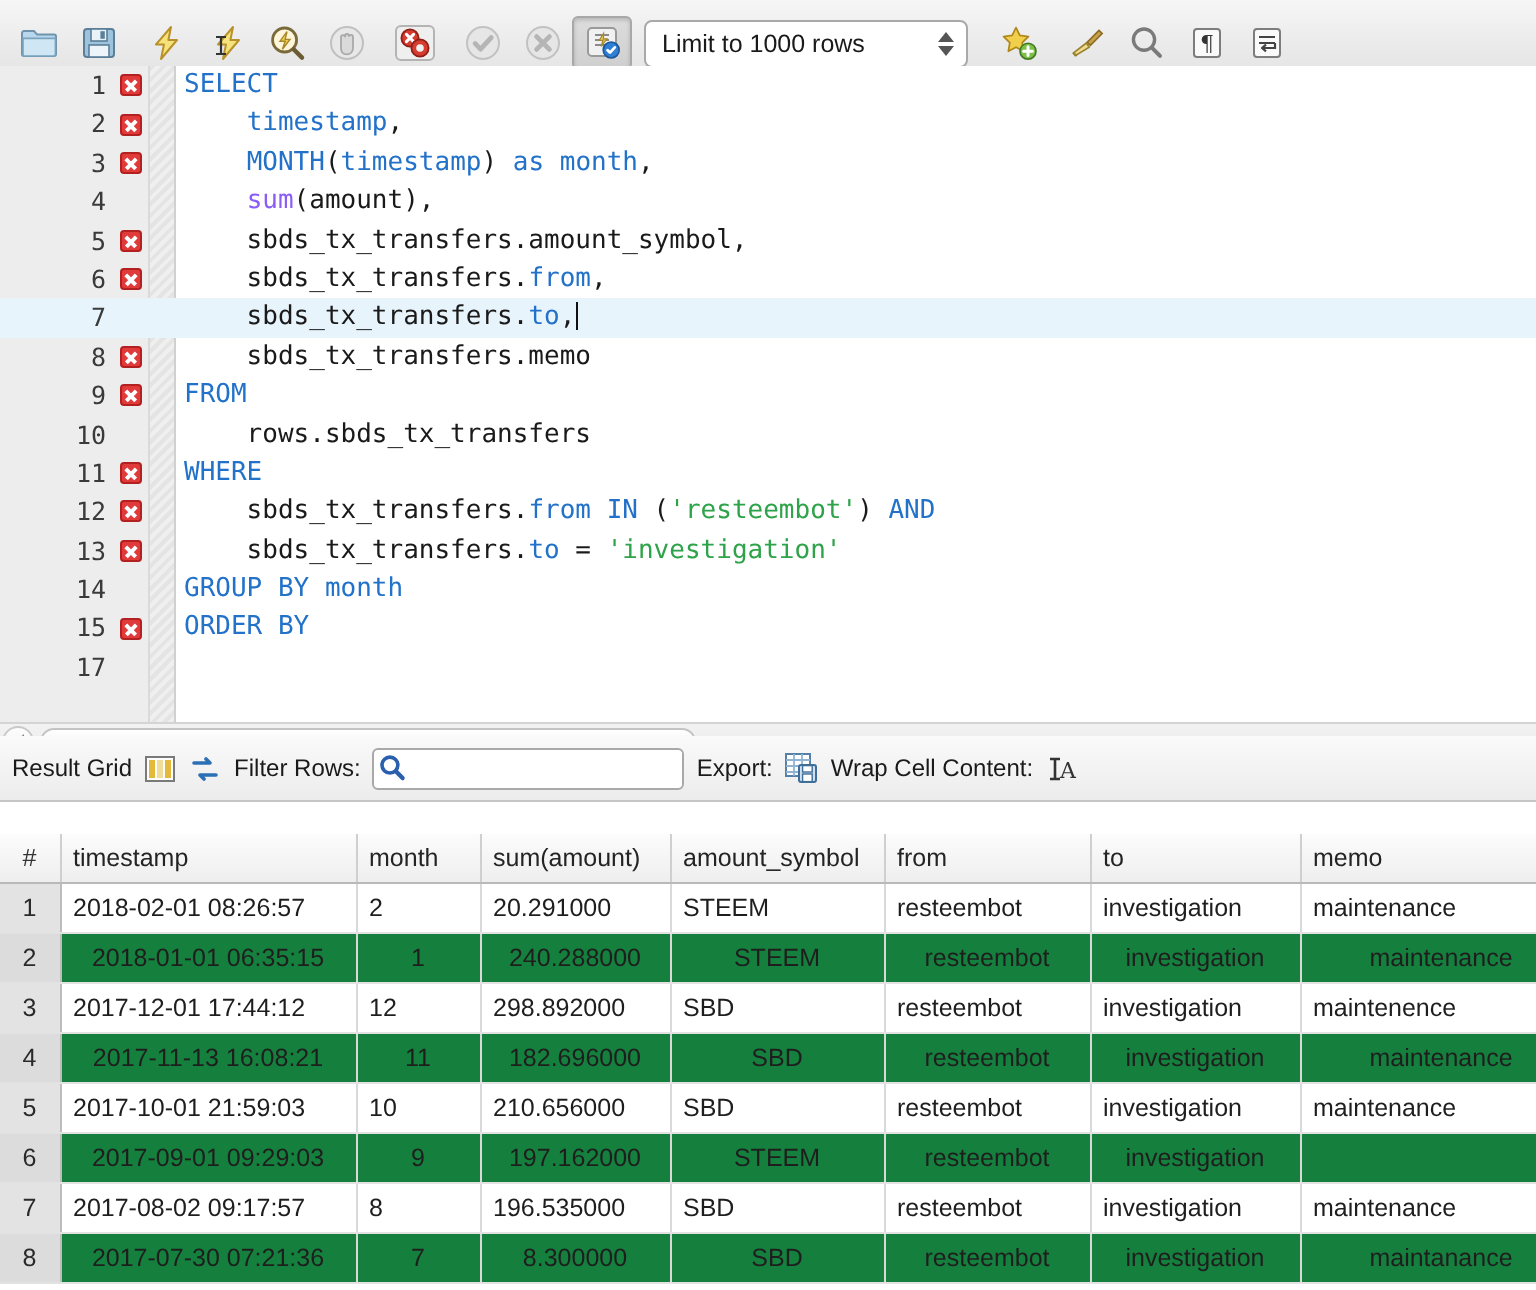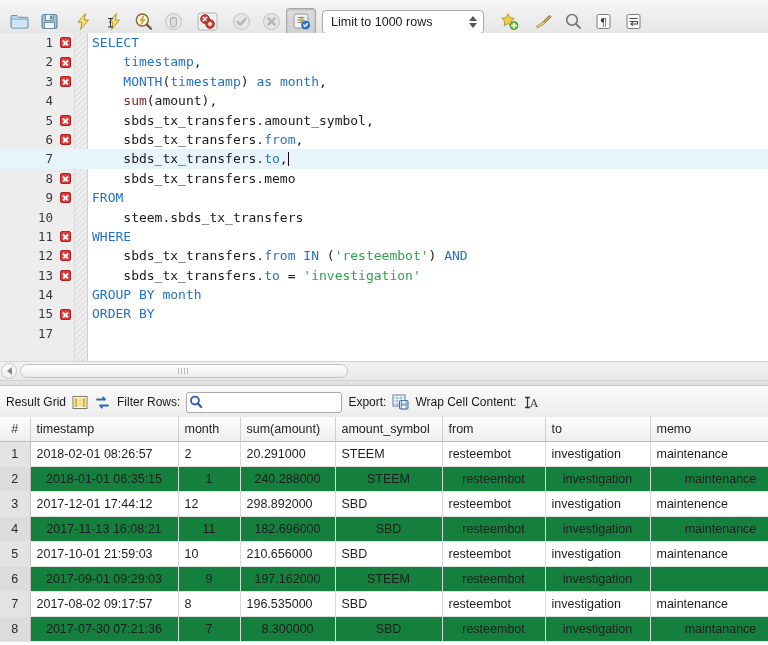--- a/index.html
+++ b/index.html
@@ -114,21 +114,21 @@
   }
   .errmark i:before { transform: rotate(45deg); }
   .errmark i:after  { transform: rotate(-45deg); }
   .code {
     padding-left: 18px;
     flex: 1 1 auto;
     color: #1a1a1a;
   }
   .kw   { color: #2372c9; font-weight: normal; }
   .kw2  { color: #2372c9; }
-  .fn   { color: #7f1d1d; }
+  .fn   { color: #8b5cf6; }
   .str  { color: #2ea349; }
   .id   { color: #1a1a1a; }
   .caret {
     display:inline-block; width:1px; height:14px;
     background:#111; vertical-align:-3px;
   }
 
   
   #hscroll {
     position: absolute; top: 361px; left: 0; width: 768px; height: 20px;
@@ -158,21 +158,21 @@
     background: repeating-linear-gradient(to right,#bdbdbd 0 1px,transparent 1px 3px);
   }
   #splitter {
     position: absolute; top: 381px; left: 0; width: 768px; height: 5px;
     background: linear-gradient(to bottom,#e6e6e6,#dedede);
     border-bottom: 1px solid #c8c8c8;
   }
 
   
   #res-toolbar {
-    position: absolute; top: 386px; left: 0; width: 768px; height: 31px;
+    position: absolute; top: 368px; left: 0; width: 768px; height: 31px;
     background: linear-gradient(to bottom,#fafafa,#ececec);
     border-bottom: 1px solid #c6c6c6;
     display: flex; align-items: center;
     padding: 16px 6px; gap: 6px;
     font-size: 12px; color: #1a1a1a;
   }
   .rt-label { white-space: nowrap; }
   .rt-icon { display:flex; align-items:center; justify-content:center; }
   #filter-input {
     width: 156px; height: 21px;
@@ -388,21 +388,21 @@
   <div id="code-area">
       <div class="cline"><span class="ln">1</span><span class="errmark"><i></i></span><span class="code"><span class="kw">SELECT</span></span></div>
       <div class="cline"><span class="ln">2</span><span class="errmark"><i></i></span><span class="code"><span class="id">    </span><span class="kw2">timestamp</span><span class="id">,</span></span></div>
       <div class="cline"><span class="ln">3</span><span class="errmark"><i></i></span><span class="code"><span class="id">    </span><span class="kw2">MONTH</span><span class="id">(</span><span class="kw2">timestamp</span><span class="id">) </span><span class="kw2">as</span><span class="id"> </span><span class="kw2">month</span><span class="id">,</span></span></div>
       <div class="cline"><span class="ln">4</span><span class="errmark"></span><span class="code"><span class="id">    </span><span class="fn">sum</span><span class="id">(amount),</span></span></div>
       <div class="cline"><span class="ln">5</span><span class="errmark"><i></i></span><span class="code"><span class="id">    sbds_tx_transfers.amount_symbol,</span></span></div>
       <div class="cline"><span class="ln">6</span><span class="errmark"><i></i></span><span class="code"><span class="id">    sbds_tx_transfers.</span><span class="kw2">from</span><span class="id">,</span></span></div>
       <div class="cline current"><span class="ln">7</span><span class="errmark"></span><span class="code"><span class="id">    sbds_tx_transfers.</span><span class="kw2">to</span><span class="id">,</span><span class="caret"></span></span></div>
       <div class="cline"><span class="ln">8</span><span class="errmark"><i></i></span><span class="code"><span class="id">    sbds_tx_transfers.memo</span></span></div>
       <div class="cline"><span class="ln">9</span><span class="errmark"><i></i></span><span class="code"><span class="kw">FROM</span></span></div>
-      <div class="cline"><span class="ln">10</span><span class="errmark"></span><span class="code"><span class="id">    steem.sbds_tx_transfers</span></span></div>
+      <div class="cline"><span class="ln">10</span><span class="errmark"></span><span class="code"><span class="id">    rows.sbds_tx_transfers</span></span></div>
       <div class="cline"><span class="ln">11</span><span class="errmark"><i></i></span><span class="code"><span class="kw">WHERE</span></span></div>
       <div class="cline"><span class="ln">12</span><span class="errmark"><i></i></span><span class="code"><span class="id">    sbds_tx_transfers.</span><span class="kw2">from</span><span class="id"> </span><span class="kw2">IN</span><span class="id"> (</span><span class="str">'resteembot'</span><span class="id">) </span><span class="kw2">AND</span></span></div>
       <div class="cline"><span class="ln">13</span><span class="errmark"><i></i></span><span class="code"><span class="id">    sbds_tx_transfers.</span><span class="kw2">to</span><span class="id"> = </span><span class="str">'investigation'</span></span></div>
       <div class="cline"><span class="ln">14</span><span class="errmark"></span><span class="code"><span class="kw2">GROUP</span><span class="id"> </span><span class="kw2">BY</span><span class="id"> </span><span class="kw2">month</span></span></div>
       <div class="cline"><span class="ln">15</span><span class="errmark"><i></i></span><span class="code"><span class="kw2">ORDER</span><span class="id"> </span><span class="kw2">BY</span></span></div>
       <div class="cline"><span class="ln">17</span><span class="errmark"></span><span class="code"></span></div>
     </div>
 </div>
 
 <div id="hscroll">

